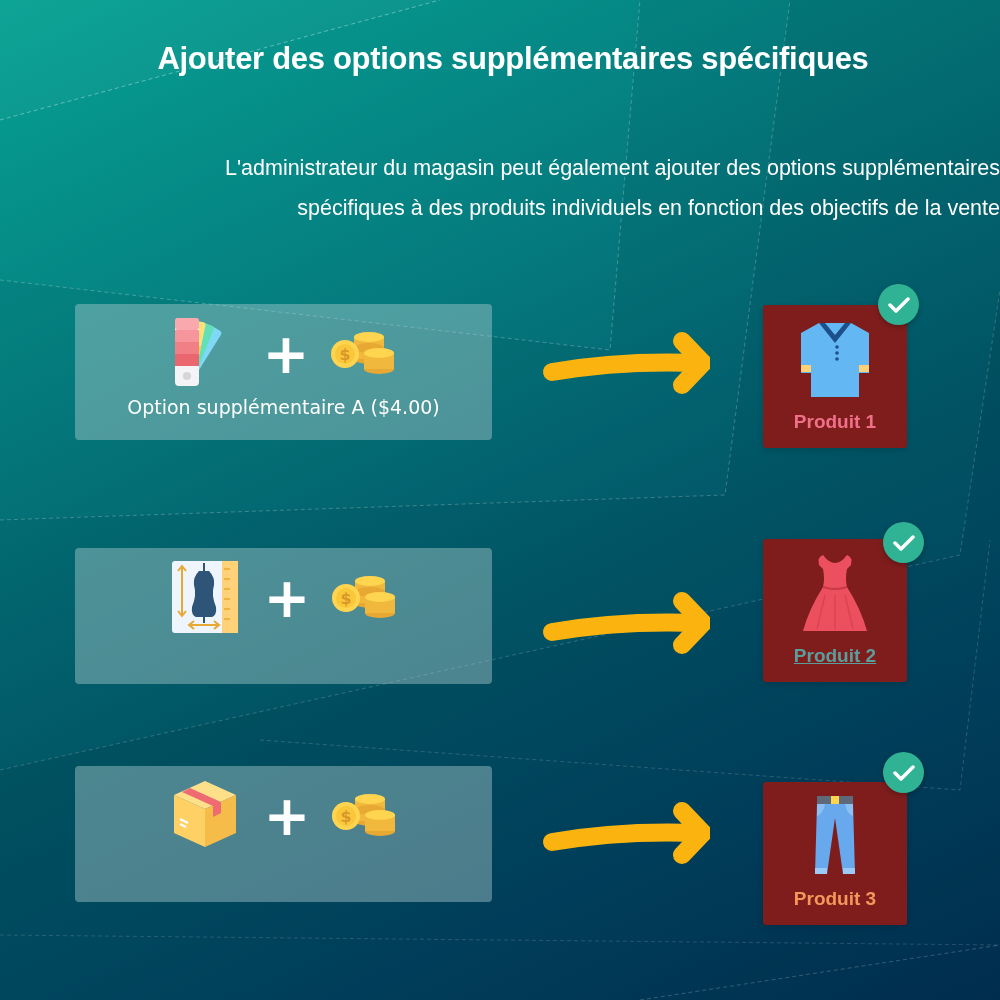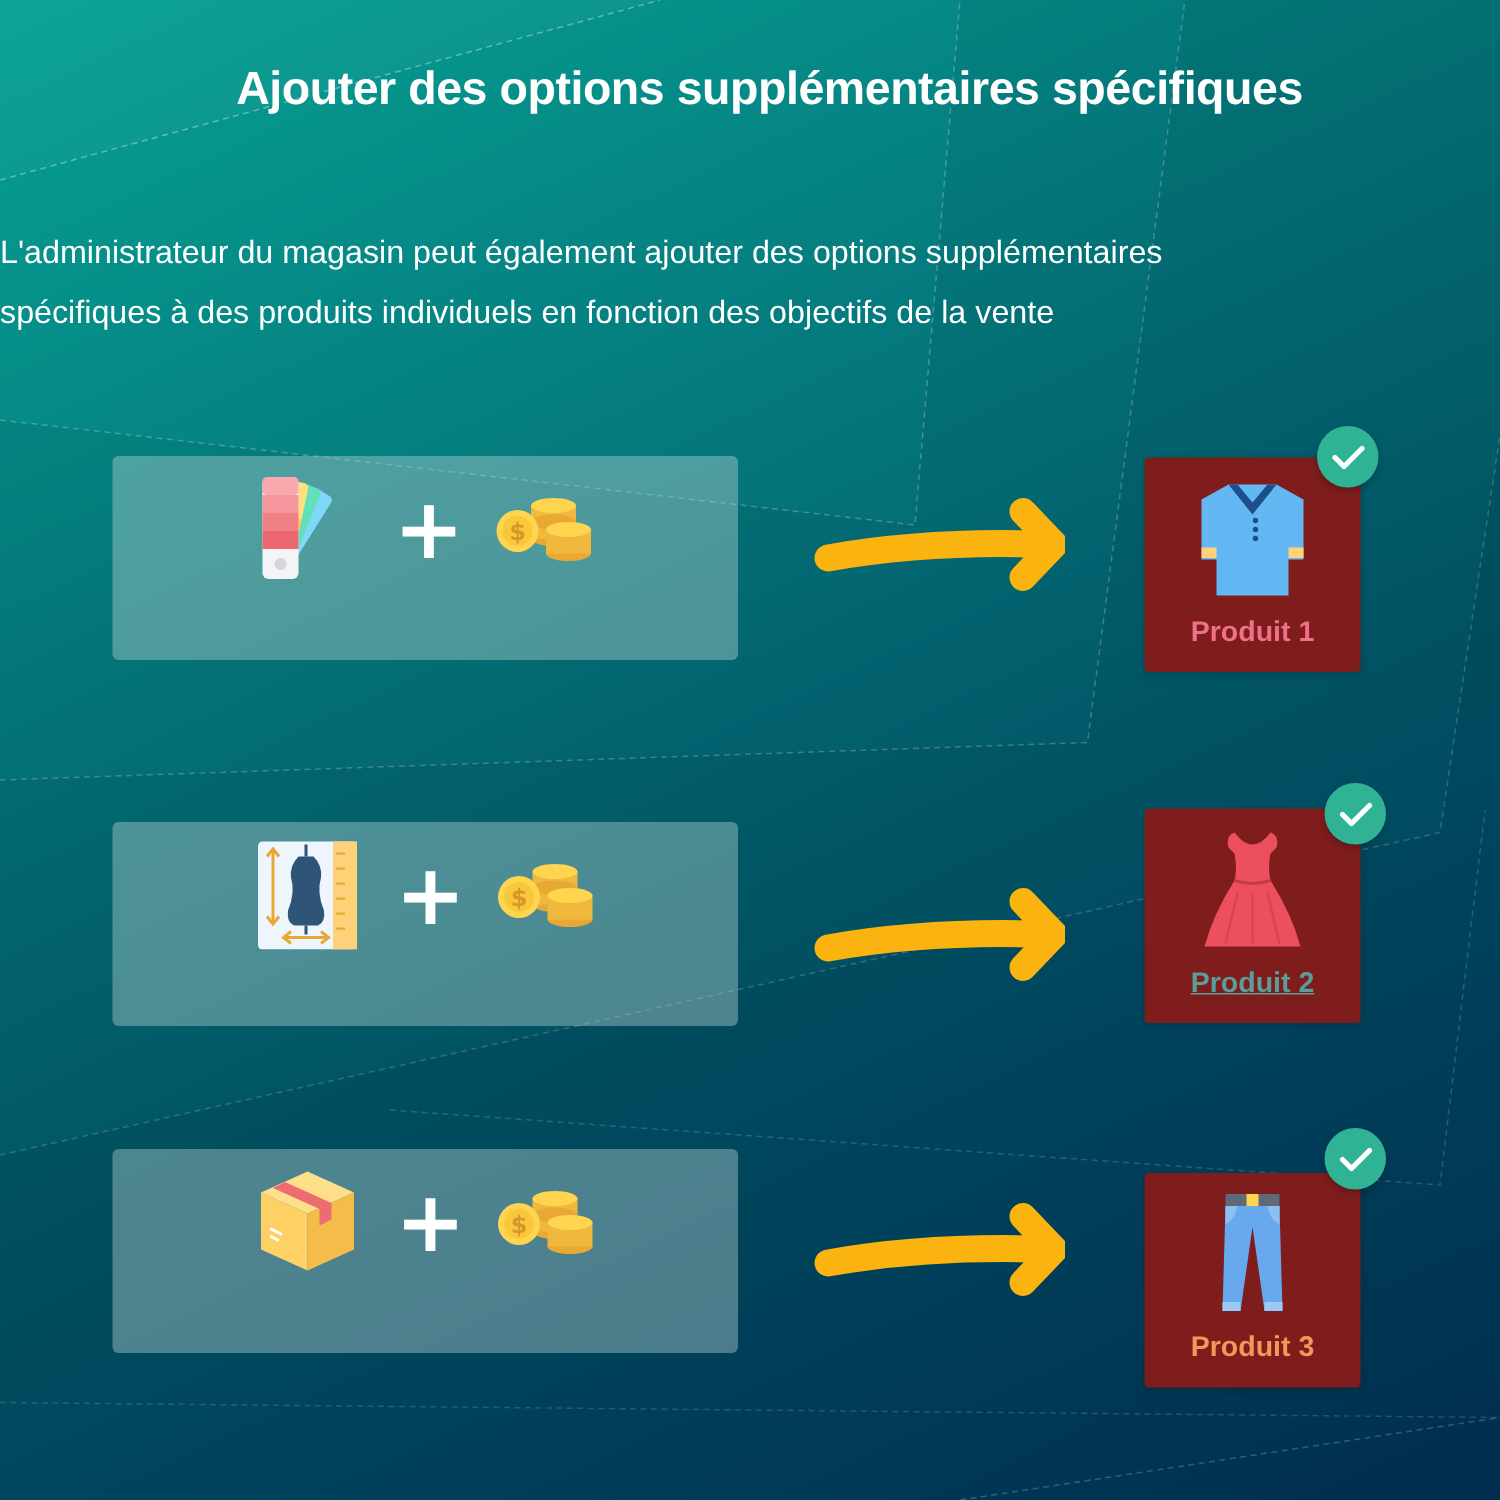--- a/index.html
+++ b/index.html
@@ -14,21 +14,21 @@
     .bg-layer svg { width: 1000px; height: 1000px; display: block; }
 
     .title {
       position: absolute; left: 13px; top: 38px; width: 1000px;
       text-align: center; font-family: "Liberation Sans", sans-serif;
       font-weight: 700; font-size: 31px; line-height: 42px; letter-spacing: -0.3px;
       color: #ffffff;
     }
     .subtitle {
       position: absolute; left: 0; top: 148px; width: 1000px;
-      text-align: left; font-family: "Liberation Sans", sans-serif;
+      text-align: right; font-family: "Liberation Sans", sans-serif;
       font-size: 21.5px; line-height: 40px; color: #ffffff;
     }
 
     .option-card {
       position: absolute; left: 75px; width: 417px; height: 136px;
       background: rgba(180, 210, 210, 0.42);
       border-radius: 4px;
     }
     .option-card .icons {
       position: absolute; left: 0; right: 0; top: 12px; height: 76px;
@@ -121,20 +121,21 @@
         <ellipse cx="40" cy="10" rx="15" ry="5" fill="#ffd44f"></ellipse>
         <ellipse cx="50" cy="42" rx="15" ry="5" fill="#e8a834"></ellipse>
         <rect x="35" y="26" width="30" height="16" fill="#f0b93d"></rect>
         <ellipse cx="50" cy="26" rx="15" ry="5" fill="#ffd44f"></ellipse>
         <circle cx="16" cy="27" r="14" fill="#ffd44f"></circle>
         <circle cx="16" cy="27" r="10" fill="#f9c73a"></circle>
         <text x="16" y="33" font-size="16" text-anchor="middle" fill="#d8962a" font-family="DejaVu Sans, sans-serif" font-weight="bold">$</text>
       </svg>
     </span>
   </div>
+  <div class="label">Option supplémentaire A ($4.00)</div>
 </div>
 
 <svg class="arrow" style="top:325px;" viewBox="0 0 170 80">
   <path d="M12 47 Q 80 35 160 38" stroke="#fbb40f" stroke-width="18" stroke-linecap="round" fill="none"></path>
   <path d="M142 16 L163 38 L142 60" stroke="#fbb40f" stroke-width="18" stroke-linecap="round" stroke-linejoin="round" fill="none"></path>
 </svg>
 
 <div class="product-card" style="top:305px;">
   <div class="pic">
     <svg width="80" height="86" viewBox="0 0 80 86">

